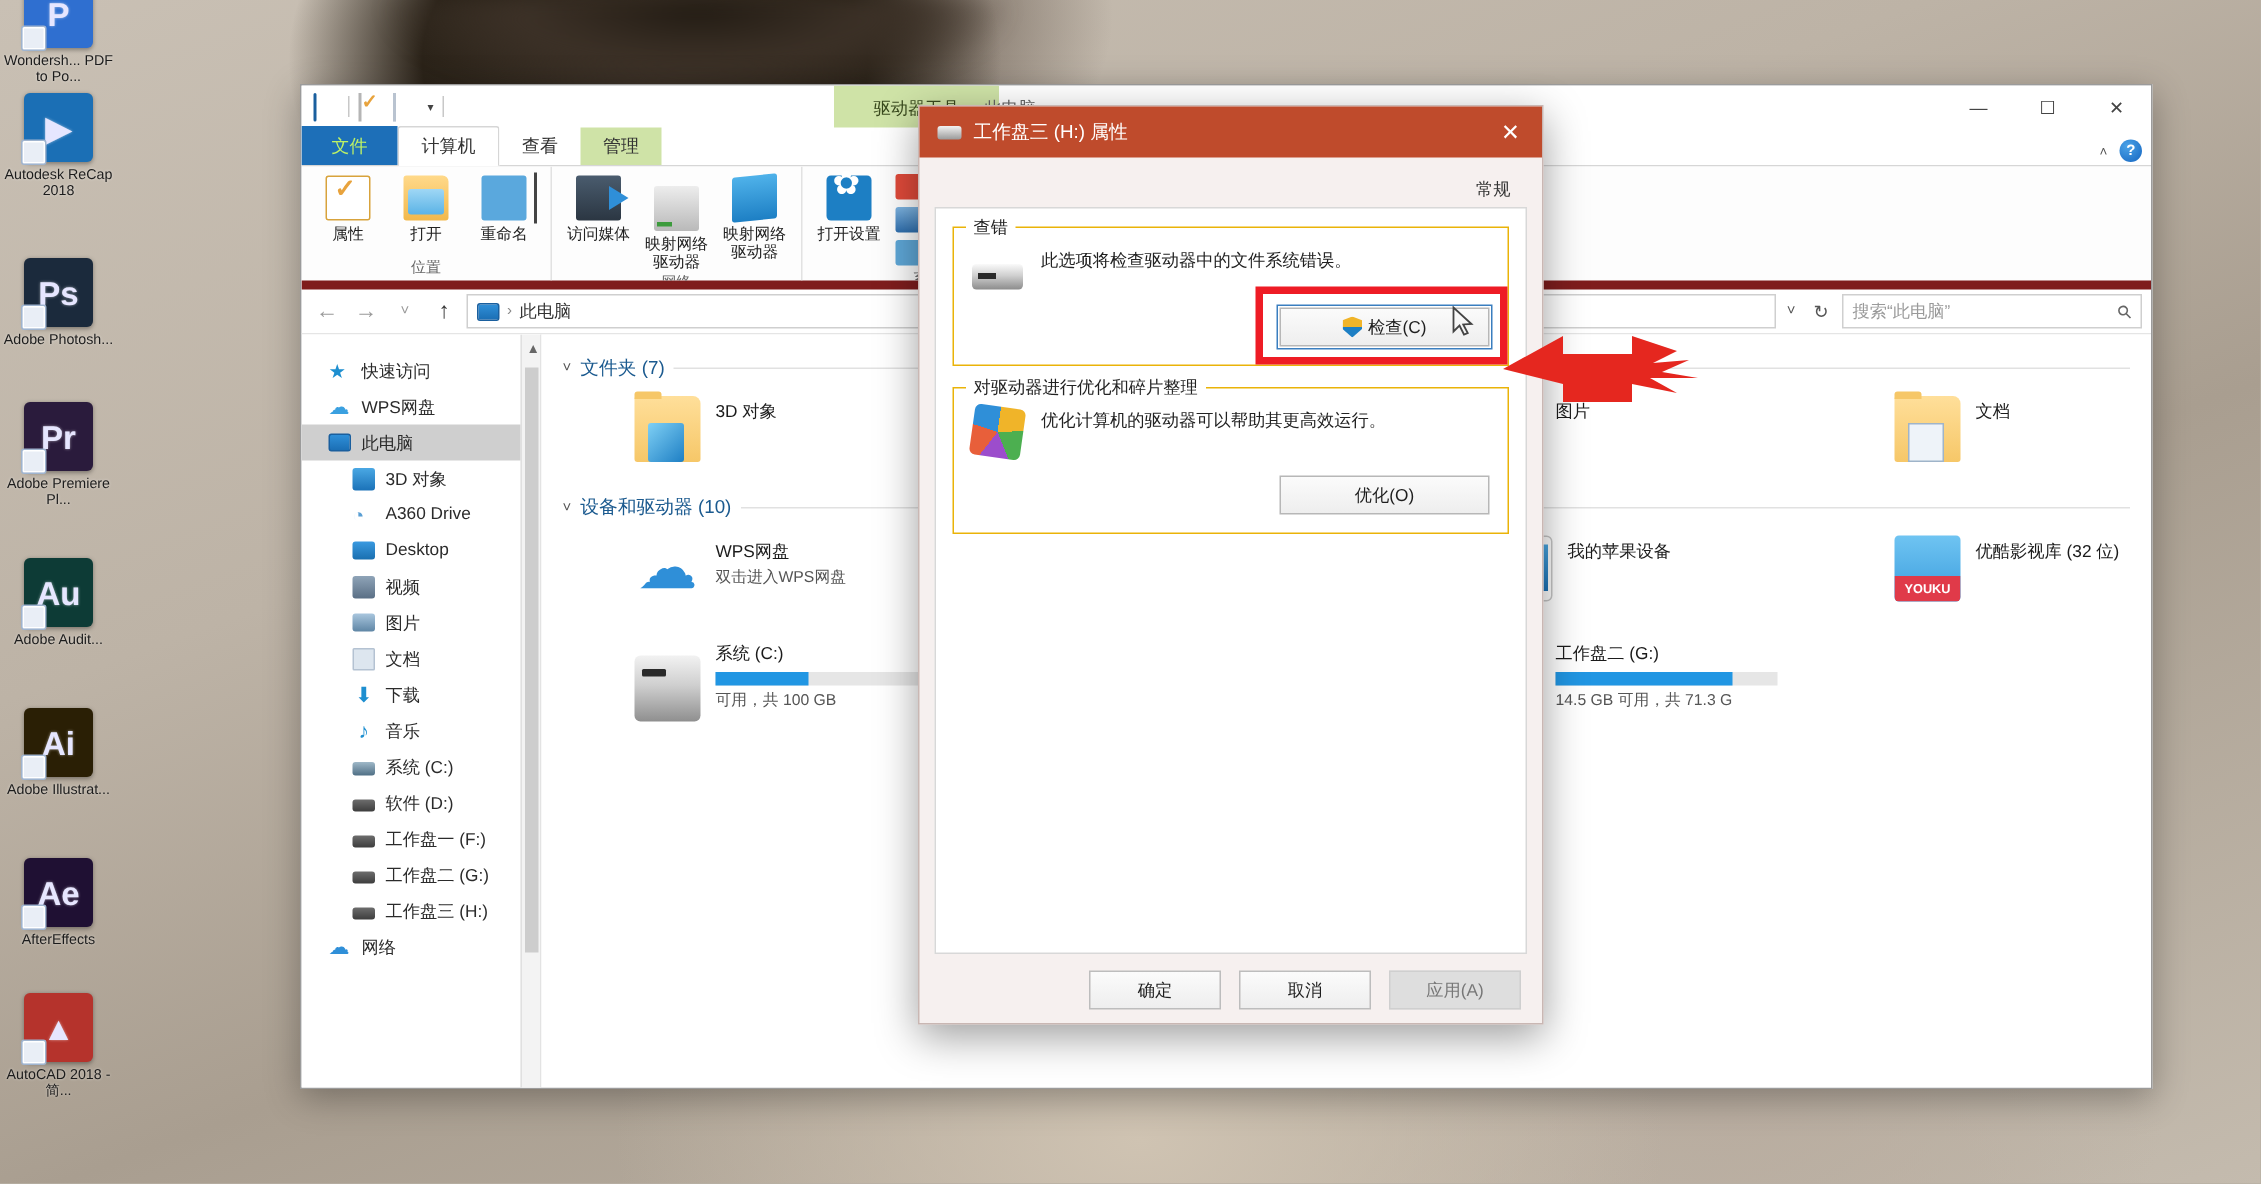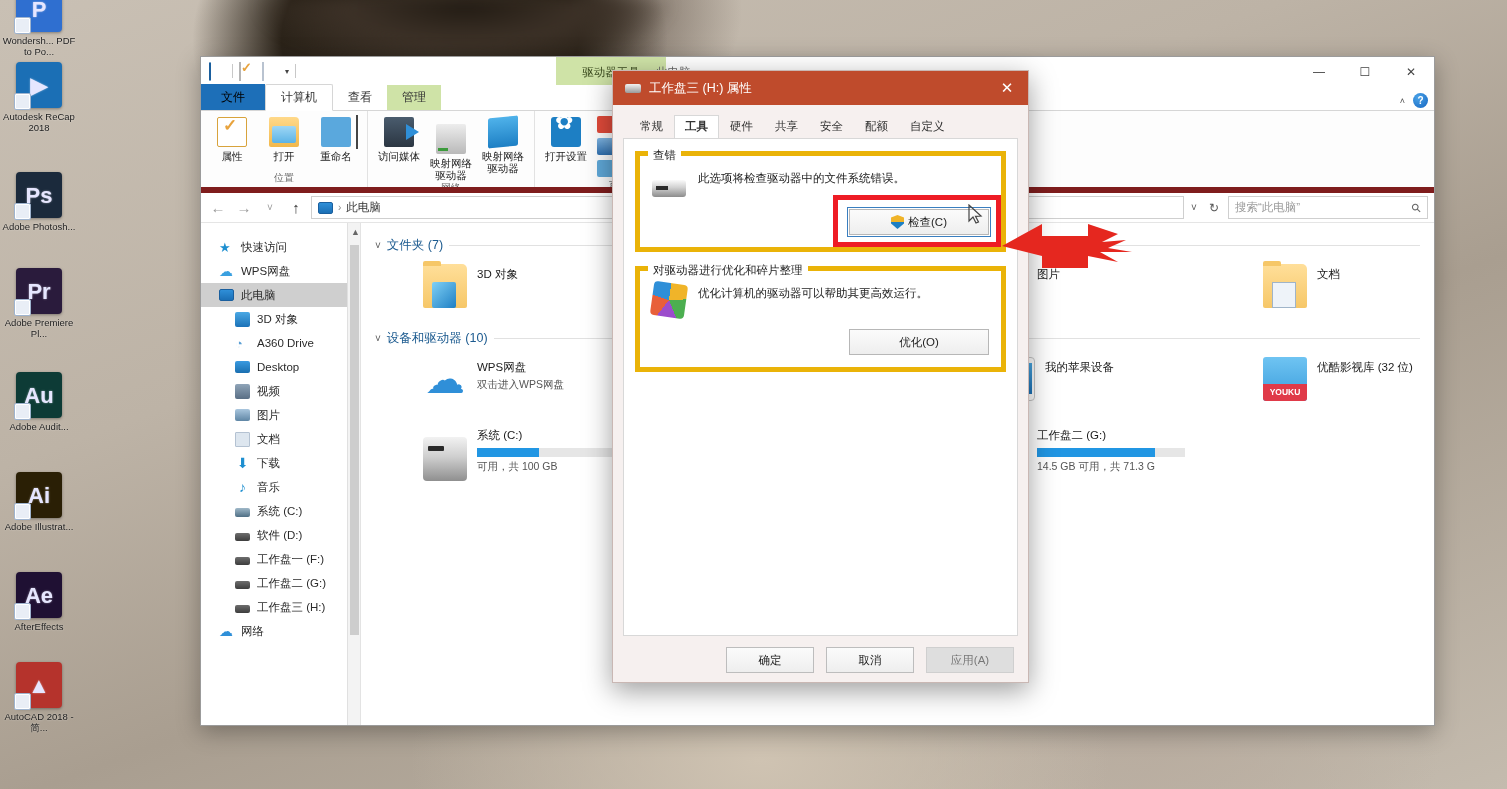--- a/index.html
+++ b/index.html
@@ -98,21 +98,21 @@
         font-size: 12px; color: #444; }
 
   
   #ribbon-tabs {
     height: 26px; display: flex; align-items: flex-end; background: #fff;
     border-bottom: 1px solid #d6d6d6; position: relative;
   }
   .rtab {
     padding: 4px 15px 5px 15px; font-size: 12px; color: #333; line-height: 16px;
   }
-  .rtab.file { background: #1d6fb8; color: #000000; padding: 5px 20px; }
+  .rtab.file { background: #1d6fb8; color: #bef264; padding: 5px 20px; }
   .rtab.active { background: #fff; border: 1px solid #d6d6d6; border-bottom: 1px solid #fff;
                  margin-bottom: -1px; border-radius: 2px 2px 0 0; }
   .rtab.ctx { background: #cfe3a7; }
   #ribbon-right { position: absolute; right: 6px; bottom: 2px; display: flex; align-items: center; gap: 8px; }
   .chev-up { font-size: 9px; color: #555; }
   .helpbtn {
     width: 15px; height: 15px; border-radius: 50%;
     background: radial-gradient(circle at 35% 30%, #4aa3e8, #1565c0);
     color: #fff; font-size: 10px; font-weight: bold; text-align: center; line-height: 15px;
   }
@@ -239,27 +239,27 @@
     filter: blur(.2px);
   }
   #dlg-title {
     height: 34px; background: #bf4b2c; display: flex; align-items: center;
     padding-left: 12px; gap: 8px; color: #fff; font-size: 12.5px; position: relative;
   }
   .dlg-ic { width: 16px; height: 9px; background: linear-gradient(#f2f2f2,#9a9a9a); border-radius: 2px; }
   #dlg-close { position: absolute; right: 0; top: 0; width: 42px; height: 34px;
                display:flex; align-items:center; justify-content:center; color:#fff; font-size: 15px; }
   #dlg-inner { padding: 10px 10px 0 10px; height: 579px; display: flex; flex-direction: column; }
-  #dlg-tabs { display: flex; height: 23px; gap: 0; padding-left: 6px;}
+  #dlg-tabs { display: flex; align-items: flex-end; height: 23px; gap: 0; padding-left: 6px; flex-direction: column;}
   .dtab { padding: 3px 10px 4px 10px; font-size: 11.5px; color: #333; border: 1px solid transparent; }
   .dtab.active { background: #fff; border: 1px solid #d8d8d8; border-bottom-color: #fff;
                  margin-bottom: -1px; font-weight: bold; }
   #dlg-pane { flex: 1; background: #fff; border: 1px solid #d8d8d8; padding: 12px 11px; }
 
-  .gbox { border: 5px solid #eab308; margin-bottom: 14px; padding: 12px 12px 12px 12px; position: relative; }
+  .gbox { border: 1px solid #eab308; margin-bottom: 14px; padding: 12px 12px 12px 12px; position: relative; }
   .gbox > .legend { position: absolute; top: -8px; left: 8px; background: #fff; padding: 0 5px;
                     font-size: 11.5px; color: #222; }
   .grow { display: flex; gap: 12px; align-items: flex-start; }
   .gtxt { font-size: 11.5px; color: #222; line-height: 16px; padding-top: 2px; }
   .gicon { width: 34px; height: 34px; flex: none; position: relative; }
   .gicon.hdd { background: linear-gradient(#fafafa 0%,#d0d0d0 45%,#8c8c8c 100%); border-radius: 3px;
                height: 17px; margin-top: 12px; }
   .gicon.hdd::after { content:""; position:absolute; left:4px; top:6px; width:12px; height:4px; background:#2a2a2a;}
   .gicon.defrag { background:
       conic-gradient(from 210deg, #e85f3a 0deg 70deg, #2f8fd8 70deg 150deg, #f0b429 150deg 230deg, #4caf50 230deg 300deg, #9c4dcc 300deg 360deg);

